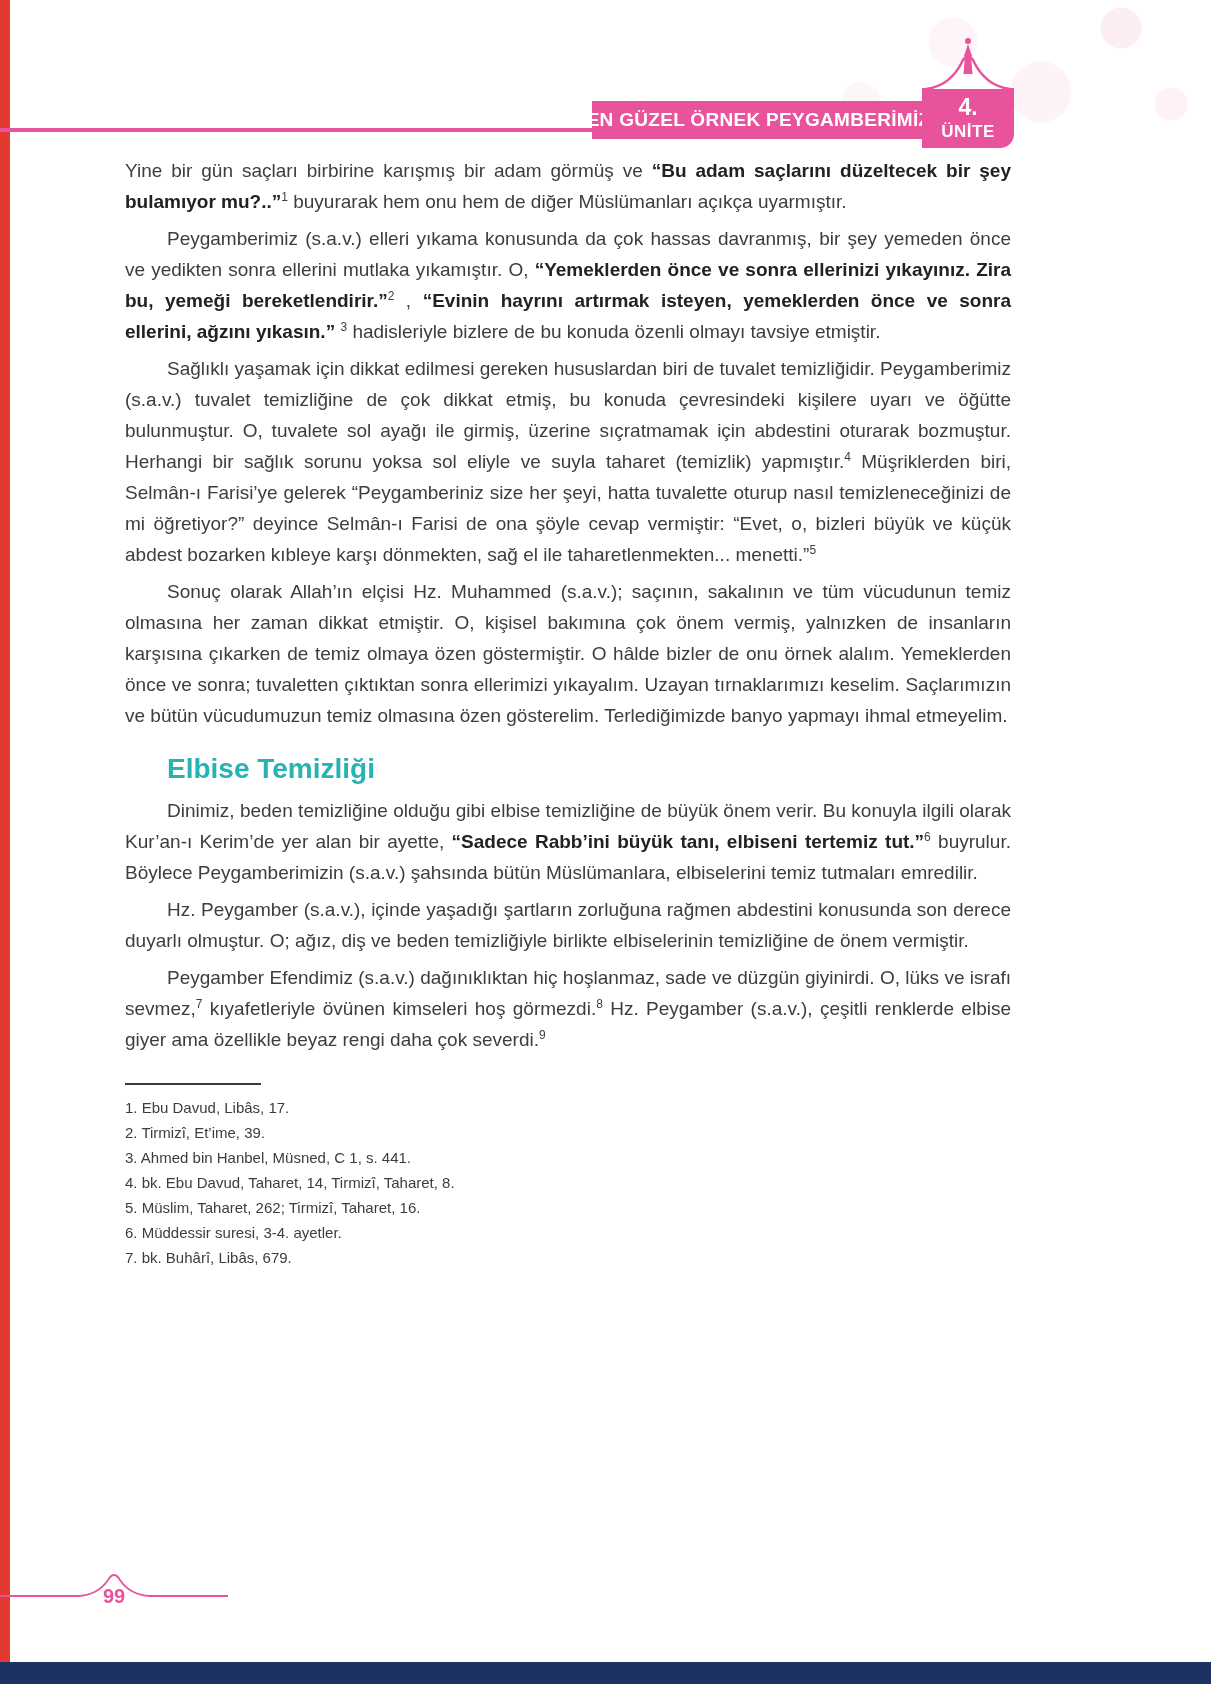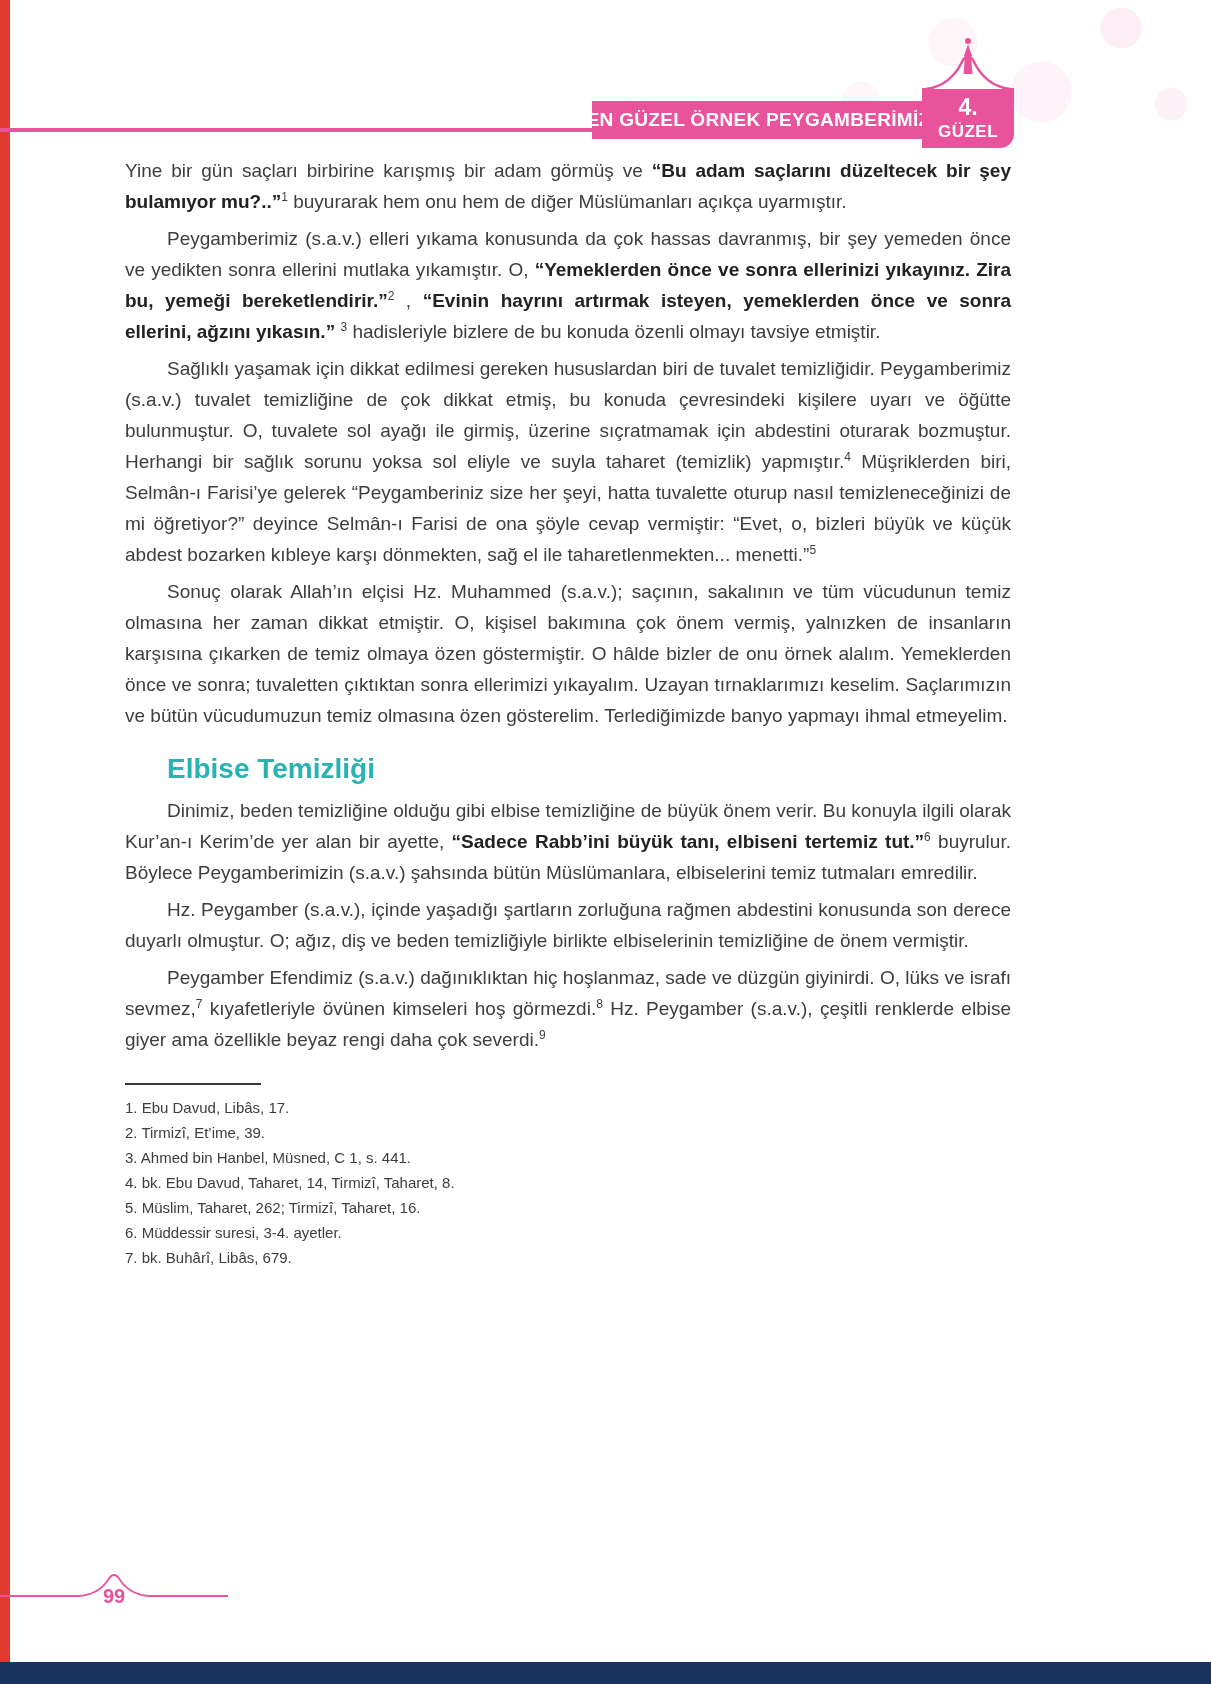--- a/index.html
+++ b/index.html
@@ -75,21 +75,21 @@
 
   <svg class="badge-ornament" viewBox="0 0 92 53" aria-hidden="true">
     <path class="orn-arch" d="M4 53 Q28 50 40 26 Q46 14 52 26 Q64 50 88 53"></path>
     <circle class="orn-minaret" cx="46" cy="5" r="3"></circle>
     <path class="orn-minaret" d="M46 8 L42 20 L50 20 Z"></path>
     <path class="orn-minaret" d="M43 20 L49 20 L50.5 38 L41.5 38 Z"></path>
   </svg>
 
   <div class="unit-badge">
     <span class="unit-number">4.</span>
-    <span class="unit-label">GÜZEL</span>
+    <span class="unit-label">ÜNİTE</span>
   </div>
 
   <div class="content">
     <div>
         <p class="para"><span>Yine bir gün saçları birbirine karışmış bir adam görmüş ve </span><span class="b">“Bu adam saçlarını düzeltecek bir şey bulamıyor mu?..”</span><sup>1</sup><span> buyurarak hem onu hem de diğer Müslümanları açıkça uyarmıştır.</span></p>
         <p class="para indent"><span>Peygamberimiz (s.a.v.) elleri yıkama konusunda da çok hassas davranmış, bir şey yemeden önce ve yedikten sonra ellerini mutlaka yıkamıştır. O, </span><span class="b">“Yemeklerden önce ve sonra ellerinizi yıkayınız. Zira bu, yemeği bereketlendirir.”</span><sup>2</sup><span> , </span><span class="b">“Evinin hayrını artırmak isteyen, yemeklerden önce ve sonra ellerini, ağzını yıkasın.”</span><span> </span><sup>3</sup><span> hadisleriyle bizlere de bu konuda özenli olmayı tavsiye etmiştir.</span></p>
         <p class="para indent"><span>Sağlıklı yaşamak için dikkat edilmesi gereken hususlardan biri de tuvalet temizliğidir. Peygamberimiz (s.a.v.) tuvalet temizliğine de çok dikkat etmiş, bu konuda çevresindeki kişilere uyarı ve öğütte bulunmuştur. O, tuvalete sol ayağı ile girmiş, üzerine sıçratmamak için abdestini oturarak bozmuştur. Herhangi bir sağlık sorunu yoksa sol eliyle ve suyla taharet (temizlik) yapmıştır.</span><sup>4</sup><span> Müşriklerden biri, Selmân-ı Farisi’ye gelerek “Peygamberiniz size her şeyi, hatta tuvalette oturup nasıl temizleneceğinizi de mi öğretiyor?” deyince Selmân-ı Farisi de ona şöyle cevap vermiştir: “Evet, o, bizleri büyük ve küçük abdest bozarken kıbleye karşı dönmekten, sağ el ile taharetlenmekten... menetti.”</span><sup>5</sup></p>
         <p class="para indent"><span>Sonuç olarak Allah’ın elçisi Hz. Muhammed (s.a.v.); saçının, sakalının ve tüm vücudunun temiz olmasına her zaman dikkat etmiştir. O, kişisel bakımına çok önem vermiş, yalnızken de insanların karşısına çıkarken de temiz olmaya özen göstermiştir. O hâlde bizler de onu örnek alalım. Yemeklerden önce ve sonra; tuvaletten çıktıktan sonra ellerimizi yıkayalım. Uzayan tırnaklarımızı keselim. Saçlarımızın ve bütün vücudumuzun temiz olmasına özen gösterelim. Terlediğimizde banyo yapmayı ihmal etmeyelim.</span></p>
         <h3 class="section-heading">Elbise Temizliği</h3>
         <p class="para indent"><span>Dinimiz, beden temizliğine olduğu gibi elbise temizliğine de büyük önem verir. Bu konuyla ilgili olarak Kur’an-ı Kerim’de yer alan bir ayette, </span><span class="b">“Sadece Rabb’ini büyük tanı, elbiseni tertemiz tut.”</span><sup>6</sup><span> buyrulur. Böylece Peygamberimizin (s.a.v.) şahsında bütün Müslümanlara, elbiselerini temiz tutmaları emredilir.</span></p>

